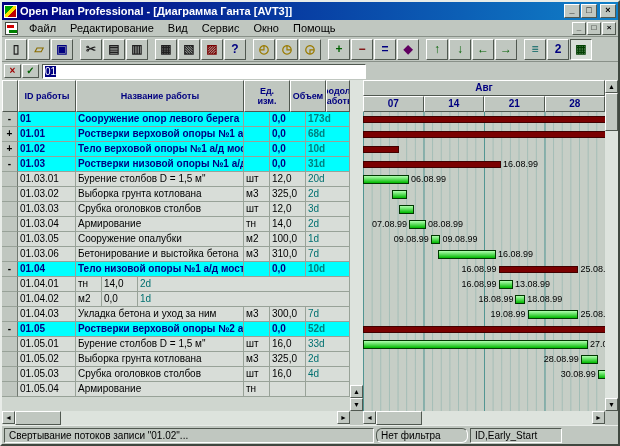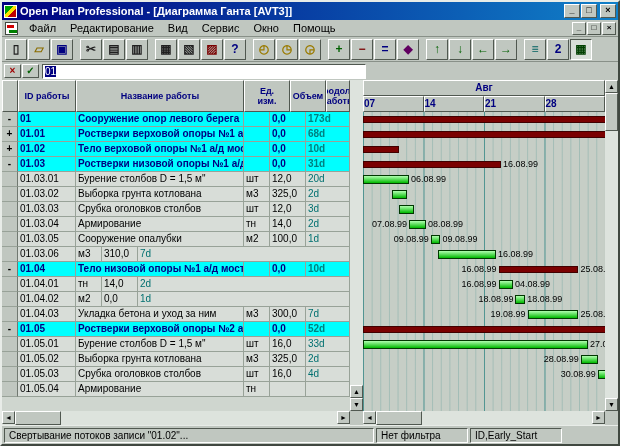--- a/index.html
+++ b/index.html
@@ -57,21 +57,21 @@
   .c-name{width:168px;}
   .c-unit{width:26px;}
   .c-vol{width:36px;}
   .c-dur{flex:1;color:#007070;}
   .trow.sum .cell{background:#00ffff;color:#000080;font-weight:bold;}
   .trow.sum .gutter{background:#c0c7c0;color:#000;}
   .trow.sum .c-dur{color:#008080;}
   
   .ch-month{height:16px;background:#c0c7c0;border:1px solid;border-color:#fff #505850 #505850 #fff;color:#000080;font-weight:bold;font-size:10px;text-align:center;line-height:14px;flex:0 0 auto;}
   .ch-weeks{height:16px;display:flex;flex:0 0 auto;}
-  .wk{flex:1;background:#c0c7c0;border:1px solid;border-color:#fff #505850 #505850 #fff;color:#000080;font-weight:bold;font-size:10px;text-align:left;line-height:14px;}
+  .wk{flex:1;background:#c0c7c0;border:1px solid;border-color:#fff #505850 #505850 #fff;color:#000080;font-weight:bold;font-size:10px;text-align:center;line-height:14px;}
   
   .c-body{flex:1;overflow:hidden;position:relative;background:#c6cec6;
     background-image:
       linear-gradient(90deg,rgba(0,110,110,.50) 1px,transparent 1px),
       linear-gradient(90deg,rgba(0,110,110,.18) 1px,transparent 1px);
     background-size:25% 100%,calc(100%/28) 100%;}
   .crow{position:relative;height:15px;overflow:hidden;}
   .bar{position:absolute;}
   .bar-sum{top:4px;height:7px;background:#7a0000;border:1px solid #400000;}
   .bar-task{top:3px;height:9px;background:linear-gradient(#b0ffb0,#00b800);border:1px solid #003800;}
@@ -81,21 +81,21 @@
   .sb-btn{width:13px;height:13px;background:#c0c7c0;border:1px solid;border-color:#fff #505850 #505850 #fff;font-size:7px;line-height:11px;text-align:center;color:#000;flex:0 0 auto;}
   .sb-thumb-v{height:38px;background:#c0c7c0;border:1px solid;border-color:#fff #505850 #505850 #fff;flex:0 0 auto;}
   .sb-track{flex:1;}
   .sb-corner{height:14px;background:#c0c7c0;flex:0 0 auto;}
   .hscroll{height:14px;display:flex;background:#dde3dd;flex:0 0 auto;}
   .sb-thumb-h{width:46px;background:#c0c7c0;border:1px solid;border-color:#fff #505850 #505850 #fff;flex:0 0 auto;}
   
   .statusbar{height:19px;display:flex;align-items:stretch;padding:2px 2px 1px;flex:0 0 auto;gap:2px;border-top:1px solid #e8ece8;}
   .panel{border:1px solid;border-color:#505850 #fff #fff #505850;font-size:10px;line-height:14px;padding:0 4px;white-space:nowrap;overflow:hidden;color:#000;}
   .p-msg{flex:1;}
-  .p-filter{width:92px;}
+  .p-filter{width:92px;border-radius:6px;}
   .p-sort{width:92px;}
   .p-num{width:52px;margin-top:36px;}
 </style>
 </head>
 <body>
 
 <div class="window">
 
   <div class="titlebar">
     <div class="app-icon"></div>
@@ -243,20 +243,21 @@
             <div class="cell gutter"></div>
             <div class="cell c-id">01.03.05</div>
             <div class="cell c-name">Сооружение опалубки</div>
             <div class="cell c-unit">м2</div>
             <div class="cell c-vol">100,0</div>
             <div class="cell c-dur">1d</div>
           </div>
           <div class="trow">
             <div class="cell gutter"></div>
             <div class="cell c-id">01.03.06</div>
+            <div class="cell c-name">Бетонирование и выстойка бетона</div>
             <div class="cell c-unit">м3</div>
             <div class="cell c-vol">310,0</div>
             <div class="cell c-dur">7d</div>
           </div>
           <div class="trow sum">
             <div class="cell gutter">-</div>
             <div class="cell c-id">01.04</div>
             <div class="cell c-name">Тело низовой опоры №1 а/д моста</div>
             <div class="cell c-unit"></div>
             <div class="cell c-vol">0,0</div>
@@ -387,21 +388,21 @@
             <div class="bar-label" style="left: 55%;">16.08.99</div>
           </div>
           <div class="crow">
             <div class="bar-label" style="right: 44%;">16.08.99</div>
             <div class="bar bar-sum" style="left: 56%; width: 33%;"></div>
             <div class="bar-label" style="left: 89%;">25.08.99</div>
           </div>
           <div class="crow">
             <div class="bar-label" style="right: 44%;">16.08.99</div>
             <div class="bar bar-task" style="left: 56%; width: 6%;"></div>
-            <div class="bar-label" style="left: 62%;">04.08.99</div>
+            <div class="bar-label" style="left: 62%;">13.08.99</div>
           </div>
           <div class="crow">
             <div class="bar-label" style="right: 37%;">18.08.99</div>
             <div class="bar bar-task" style="left: 63%; width: 4%;"></div>
             <div class="bar-label" style="left: 67%;">18.08.99</div>
           </div>
           <div class="crow">
             <div class="bar-label" style="right: 32%;">19.08.99</div>
             <div class="bar bar-task" style="left: 68%; width: 21%;"></div>
             <div class="bar-label" style="left: 89%;">25.08.99</div>

